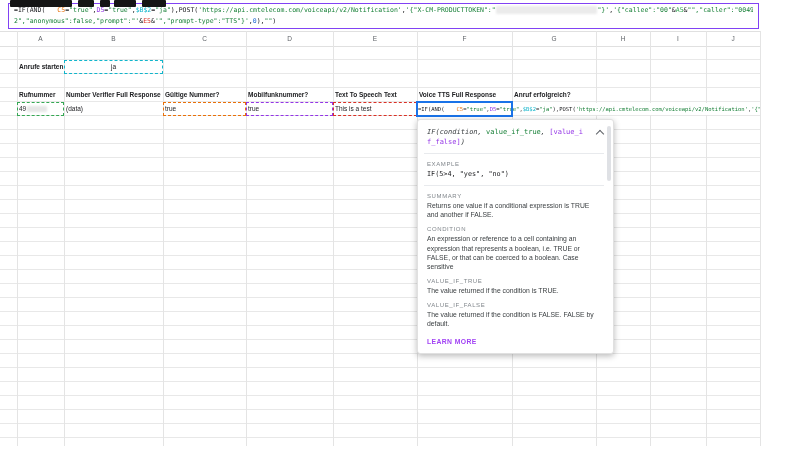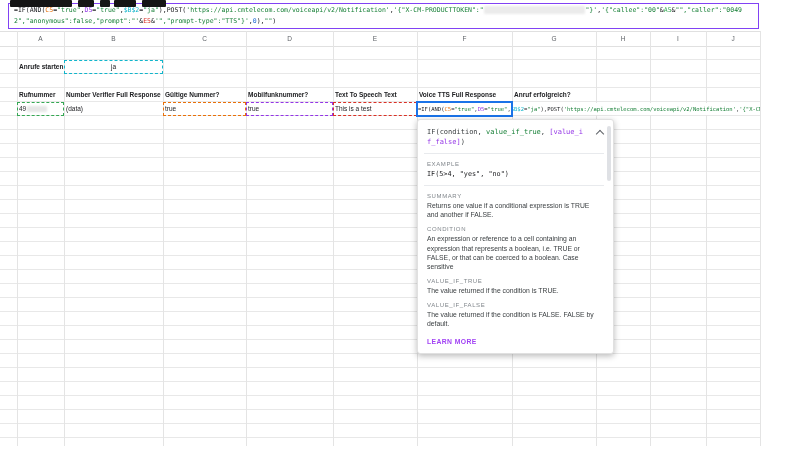--- a/index.html
+++ b/index.html
@@ -15,27 +15,27 @@
     border:1px solid #8142f4;background:#fff;z-index:15;padding:1px 5px;
   }
   .fline{
     font-family:"DejaVu Sans Mono", monospace;font-size:6.5px;line-height:11px;
     white-space:pre;overflow:hidden;color:#202124;
   }
   
   .seg-fn{color:#202124;}
   .seg-str{color:#188038;}
   .seg-num{color:#1967d2;}
-  .seg-orange{color:#e8710a;}
+  .seg-orange{color:#e8710a;padding-left:12px;}
   .seg-purple{color:#9334e6;}
   .seg-teal{color:#12b5cb;}
   .seg-green{color:#34a853;text-align:right;}
   .seg-red{color:#d93025;}
   .seg-redact{background:#ebebeb;border-radius:1px;filter:blur(1px);}
-  .seg-sig{color:#3c4043;}
+  .seg-sig{color:#3c4043;font-style:italic;}
   .seg-sig-green{color:#188038;}
   .seg-sig-purple{color:#9334e6;}
   
   .grid-rows{
     position:absolute;left:0;top:46px;width:760px;height:400px;z-index:0;
     background:repeating-linear-gradient(to bottom,#fff 0 13px,#e8e8e8 13px 14px);
   }
   .vline{position:absolute;top:31px;height:415px;width:1px;background:#e4e4e4;z-index:1;}
   .hline{position:absolute;left:0;width:760px;height:1px;background:#e0e0e0;z-index:1;}
   .colh{

